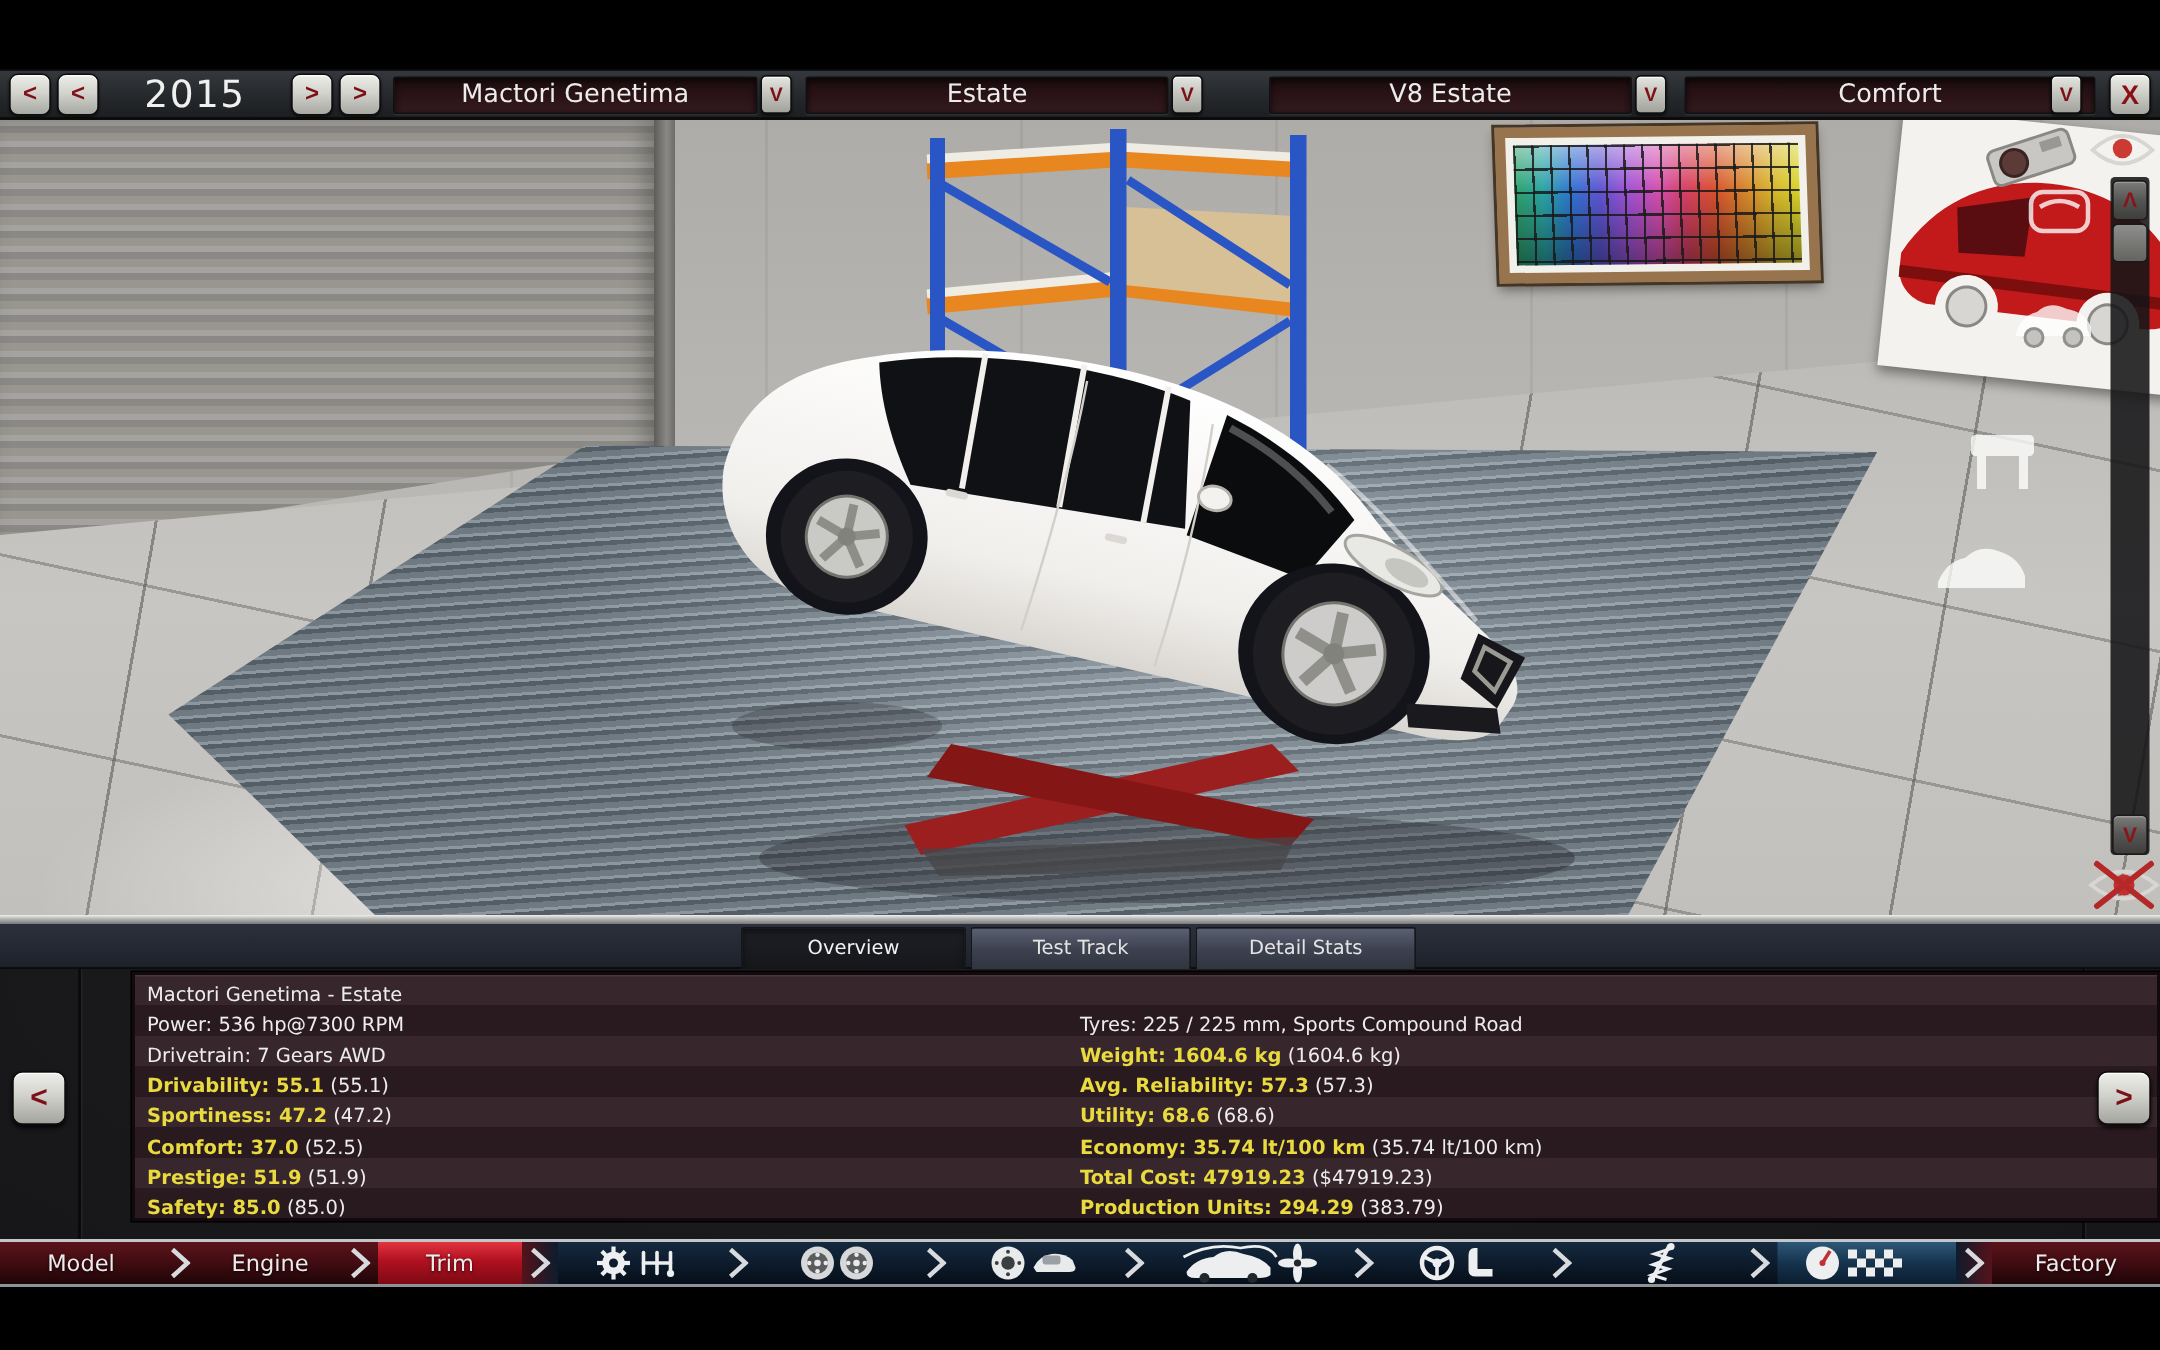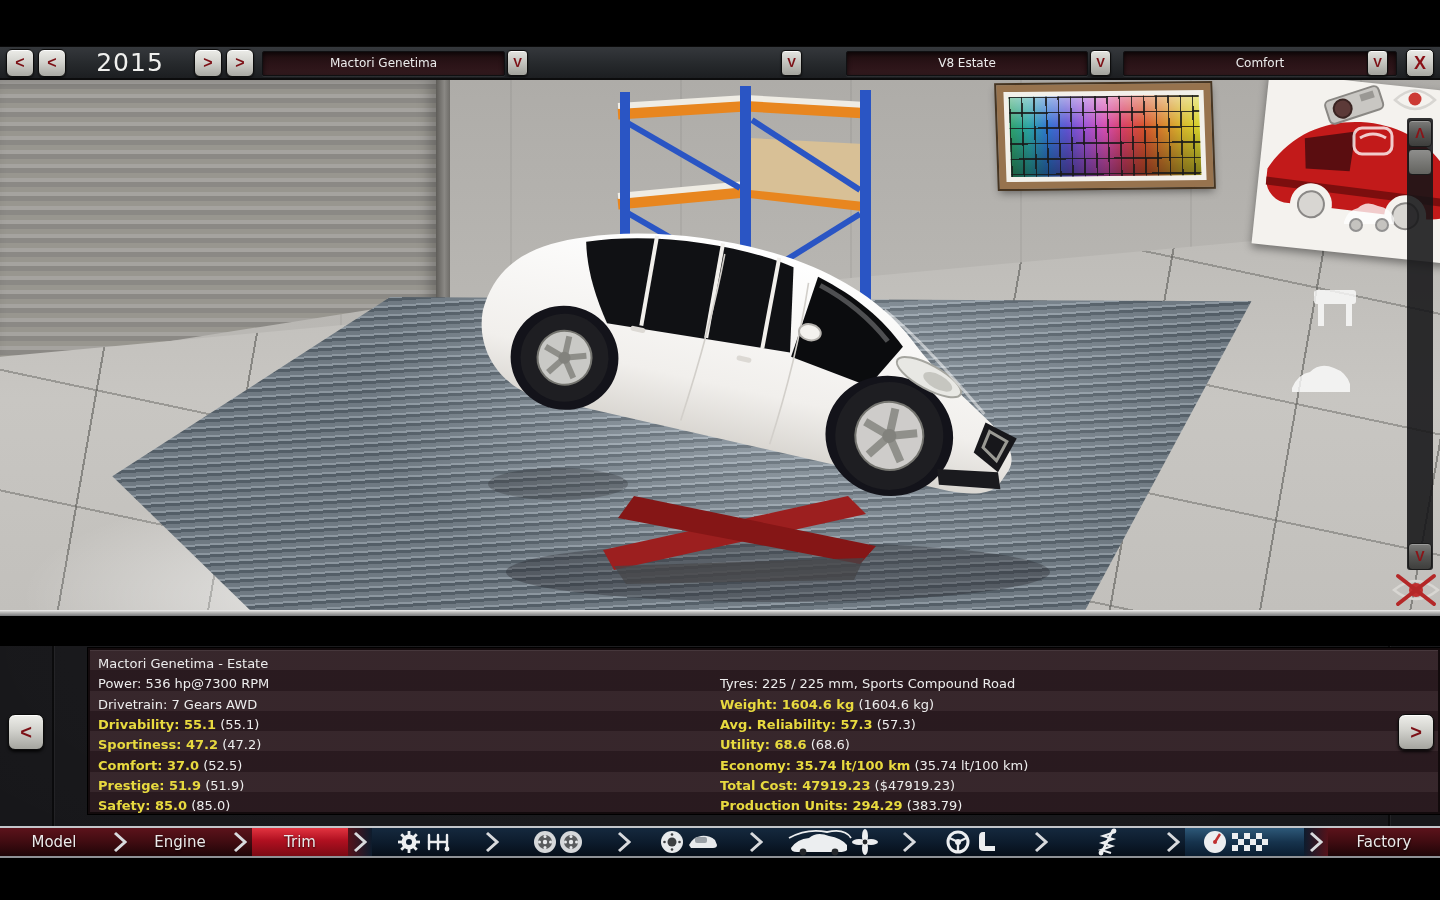--- a/index.html
+++ b/index.html
@@ -14,21 +14,21 @@
   .sbtn { position:absolute; top:2px; width:28px; height:28px; border-radius:6px;
     background:linear-gradient(180deg,#ececé8,#ececE8 0%,#d4d4cf 45%,#a8a8a2);
     background:linear-gradient(180deg,#ececE8,#d4d4cf 45%,#a8a8a2);
     border:1px solid #0d0d0d; box-shadow:0 1px 2px rgba(0,0,0,.7), inset 0 1px 0 rgba(255,255,255,.85);
     color:#7c1016; font-weight:bold; font-size:16px; line-height:26px; text-align:center; cursor:pointer; }
   .year-label { position:absolute; left:70px; top:0; width:120px; height:32px; line-height:32px;
     text-align:center; color:#f0f0ee; font-size:25px; letter-spacing:1px; }
   .ddfield { position:absolute; top:4px; height:25px; border-radius:2px;
     background:linear-gradient(180deg,#1e0d10,#2c1418 60%,#321a1e);
     border:1px solid #101012; box-shadow:inset 0 2px 5px rgba(0,0,0,.7), 0 1px 0 rgba(255,255,255,.07);
-    color:#ececec; font-size:12px; line-height:23px; text-align:center; cursor:pointer; }
+    color:#ececec; font-size:17px; line-height:23px; text-align:center; cursor:pointer; }
   .varrow { position:absolute; top:3px; width:21px; height:26px; border-radius:4px;
     background:linear-gradient(180deg,#e4e4e0,#c6c6c1 45%,#a2a29c);
     border:1px solid #0d0d0d; box-shadow:0 1px 2px rgba(0,0,0,.6), inset 0 1px 0 rgba(255,255,255,.8);
     color:#7c1016; font-weight:bold; font-size:13px; line-height:24px; text-align:center; cursor:pointer; }
   .closebtn { position:absolute; left:1406px; top:2px; width:28px; height:28px; border-radius:5px;
     background:linear-gradient(180deg,#ececE8,#d0d0cb 45%,#a6a6a0);
     border:1px solid #0d0d0d; box-shadow:0 1px 2px rgba(0,0,0,.7), inset 0 1px 0 rgba(255,255,255,.85);
     color:#8a1016; font-weight:bold; font-size:18px; line-height:26px; text-align:center; cursor:pointer; }
 
   
@@ -143,20 +143,21 @@
   <div class="topbar">
     <button class="sbtn" style="left:6px">&lt;</button>
     <button class="sbtn" style="left:38px">&lt;</button>
     <div class="year-label">2015</div>
     <button class="sbtn" style="left:194px">&gt;</button>
     <button class="sbtn" style="left:226px">&gt;</button>
 
     <div class="ddfield" style="left:262px;width:243px">Mactori Genetima</div>
     <button class="varrow" style="left:507px">V</button>
 
+    <div class="ddfield" style="left:537px;width:242px">Estate</div>
     <button class="varrow" style="left:781px">V</button>
 
     <div class="ddfield" style="left:846px;width:242px">V8 Estate</div>
     <button class="varrow" style="left:1090px">V</button>
 
     <div class="ddfield" style="left:1123px;width:274px">Comfort</div>
     <button class="varrow" style="left:1367px">V</button>
 
     <button class="closebtn">X</button>
   </div>
@@ -315,20 +316,25 @@
       <path d="M4,20 Q26,2 48,20 Q26,38 4,20 Z" fill="none" stroke="#d8d6d2" stroke-width="2.5"></path>
       <circle cx="26" cy="20" r="7" fill="#c03030"></circle>
       <g stroke="#b42828" stroke-width="4" stroke-linecap="round">
         <line x1="8" y1="6" x2="44" y2="34"></line>
         <line x1="44" y1="6" x2="8" y2="34"></line>
       </g>
     </svg>
   </div>
 
   <div class="vpedge"></div>
+  <div class="tabstrip">
+    <div class="tab active" style="left:494px;width:150px">Overview</div>
+    <div class="tab" style="left:647px;width:147px">Test Track</div>
+    <div class="tab" style="left:797px;width:147px">Detail Stats</div>
+  </div>
 
   <div class="bottom">
     <div class="seam" style="left:52px"></div>
     <div class="seam" style="left:1388px"></div>
 
     <div class="statspanel">
       <div class="statrow" style="left:8px;top:4px">
         <span class="main-w">Mactori Genetima - Estate</span>
       </div>
 

